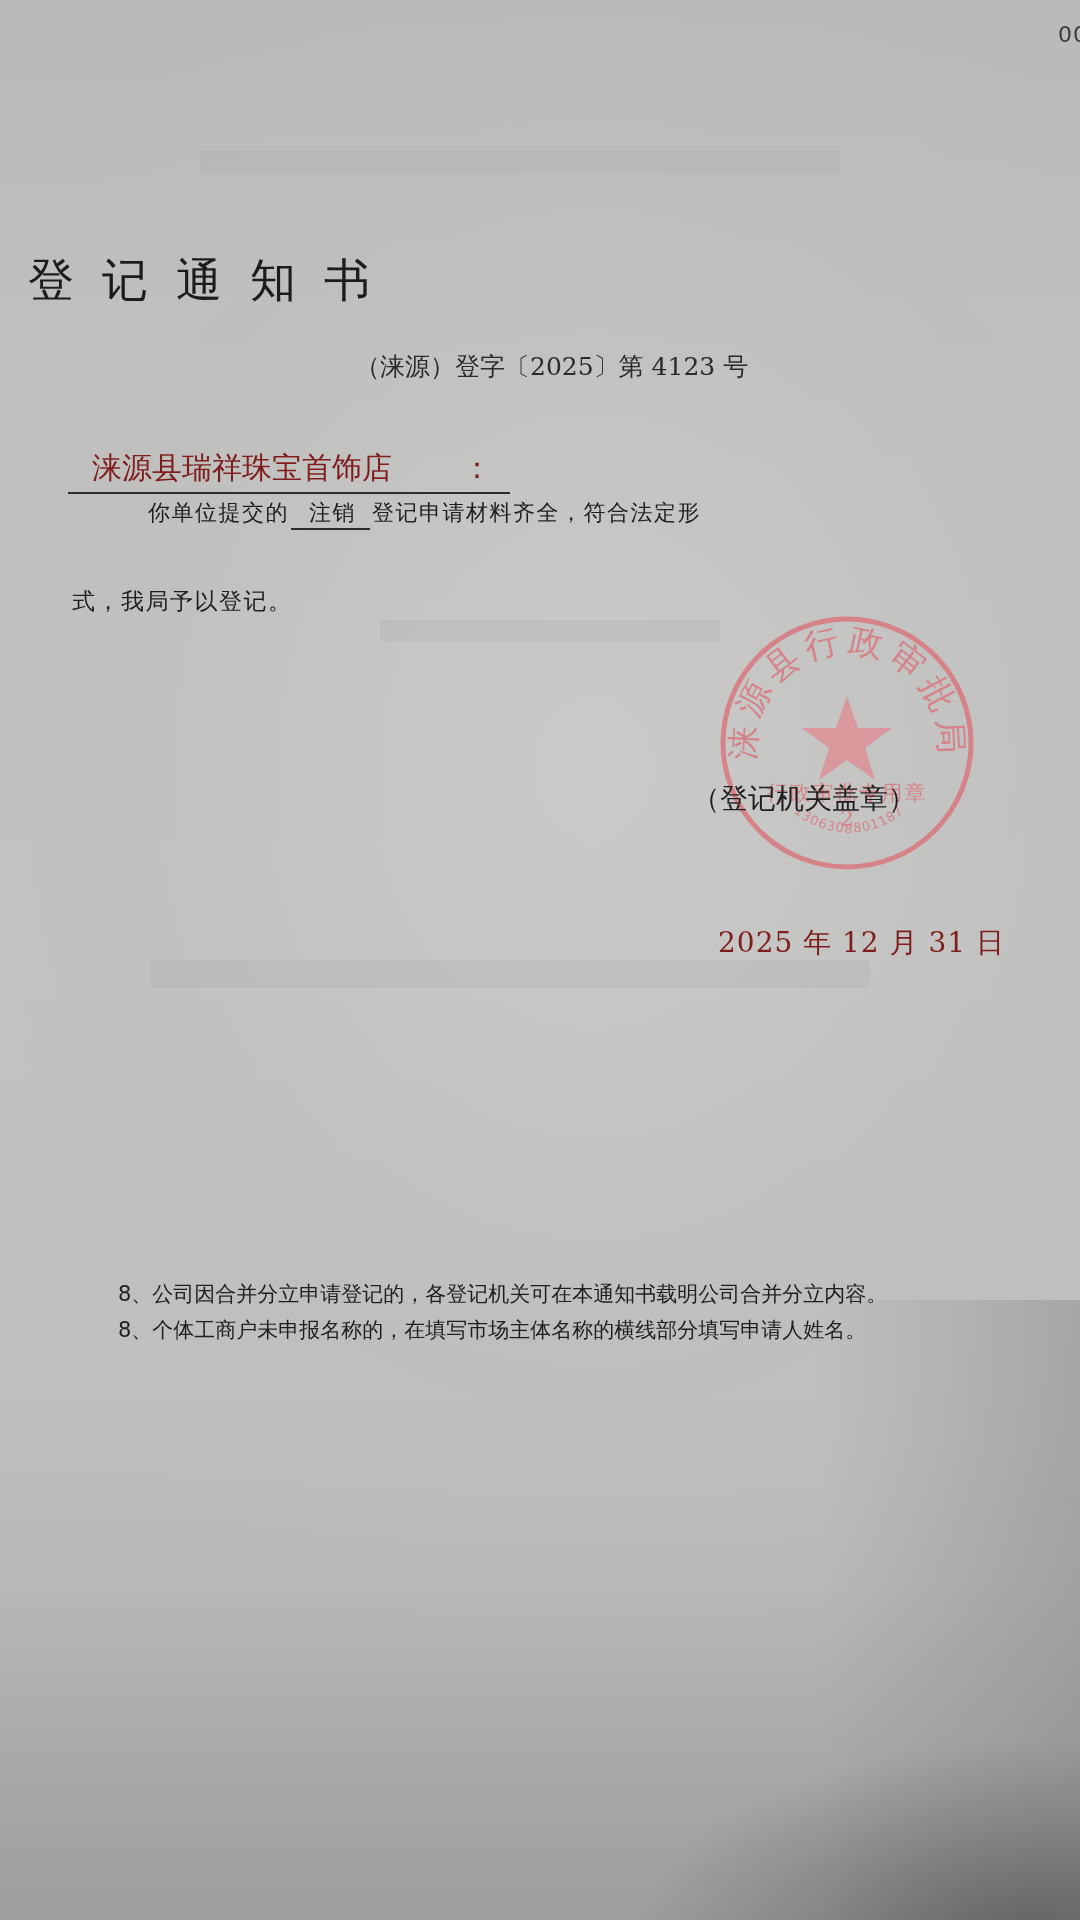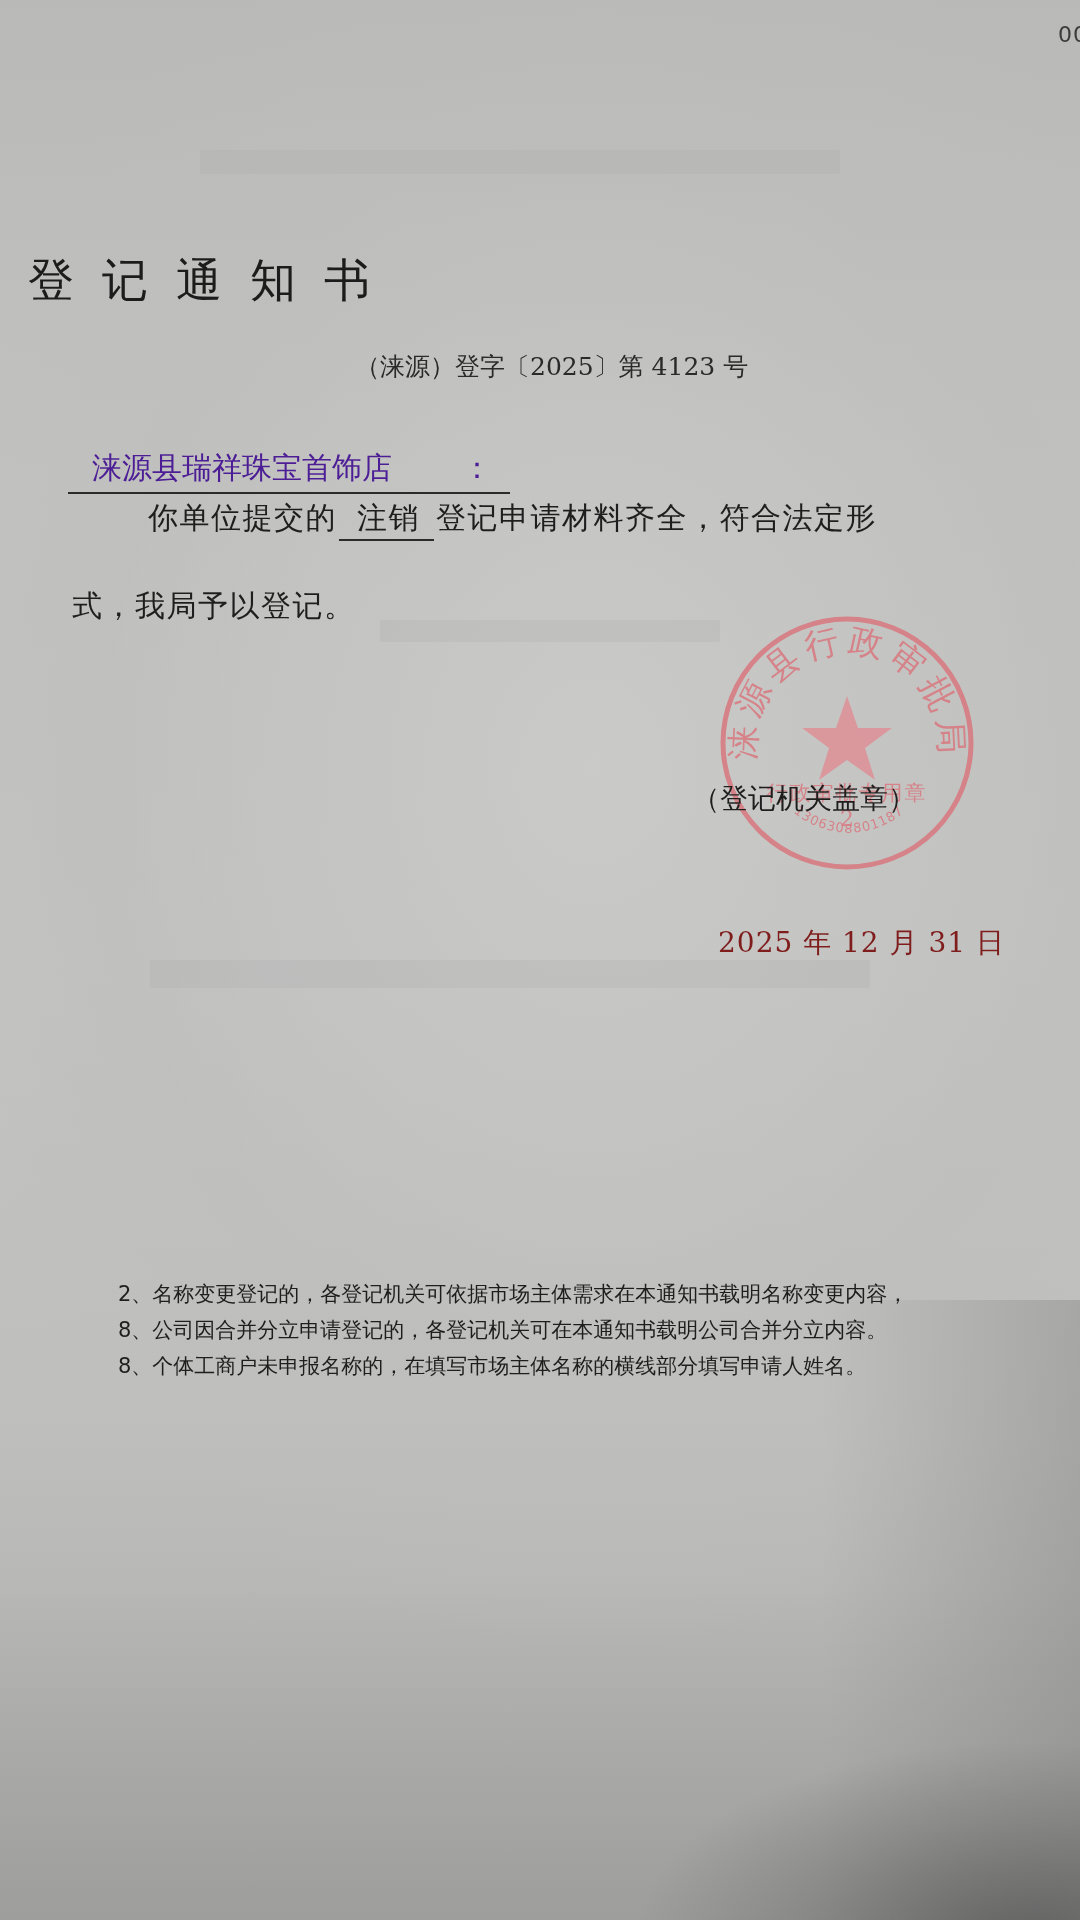--- a/index.html
+++ b/index.html
@@ -68,53 +68,53 @@
       white-space: nowrap;
     }
     .recipient {
       position: absolute;
       top: 448px;
       left: 68px;
       width: 442px;
       border-bottom: 2px solid #2b2b2b;
       font-family: "DejaVu Sans", sans-serif;
       font-size: 30px;
-      color: #4c1d95;
+      color: #7f1d1d;
       padding-left: 24px;
       box-sizing: border-box;
       height: 46px;
       white-space: nowrap;
     }
     .recipient .colon {
       position: absolute;
       right: 18px;
       top: 0;
     }
     .body-line1 {
       position: absolute;
       top: 498px;
       left: 148px;
       font-family: "DejaVu Sans", sans-serif;
-      font-size: 30px;
+      font-size: 22px;
       letter-spacing: 1.5px;
       color: #1e1e1e;
       white-space: nowrap;
     }
     .body-line1 .fill {
       display: inline-block;
       border-bottom: 2px solid #2b2b2b;
       padding: 0 14px 0 18px;
       margin: 0 2px;
     }
     .body-line2 {
       position: absolute;
       top: 586px;
       left: 72px;
       font-family: "DejaVu Sans", sans-serif;
-      font-size: 30px;
+      font-size: 23px;
       letter-spacing: 1.5px;
       color: #1e1e1e;
       white-space: nowrap;
     }
     .stamp {
       position: absolute;
       left: 718px;
       top: 614px;
       width: 258px;
       height: 258px;
@@ -208,16 +208,15 @@
       <textPath href="#sealBottomArc" startOffset="50%" text-anchor="middle">1306308801187</textPath>
     </text>
   </g>
 </svg>
 
 <div class="seal-label">（登记机关盖章）</div>
 
 <div class="date">2025 年 12 月 31 日</div>
 
 <div class="notes">
-  <div class="note indent">2、名称变更登记的，各登记机关可依据市场主体需求在本通知书载明名称变更内容，</div>
   <div class="note indent">8、公司因合并分立申请登记的，各登记机关可在本通知书载明公司合并分立内容。</div>
   <div class="note indent">8、个体工商户未申报名称的，在填写市场主体名称的横线部分填写申请人姓名。</div>
 </div>
 
 </body></html>

